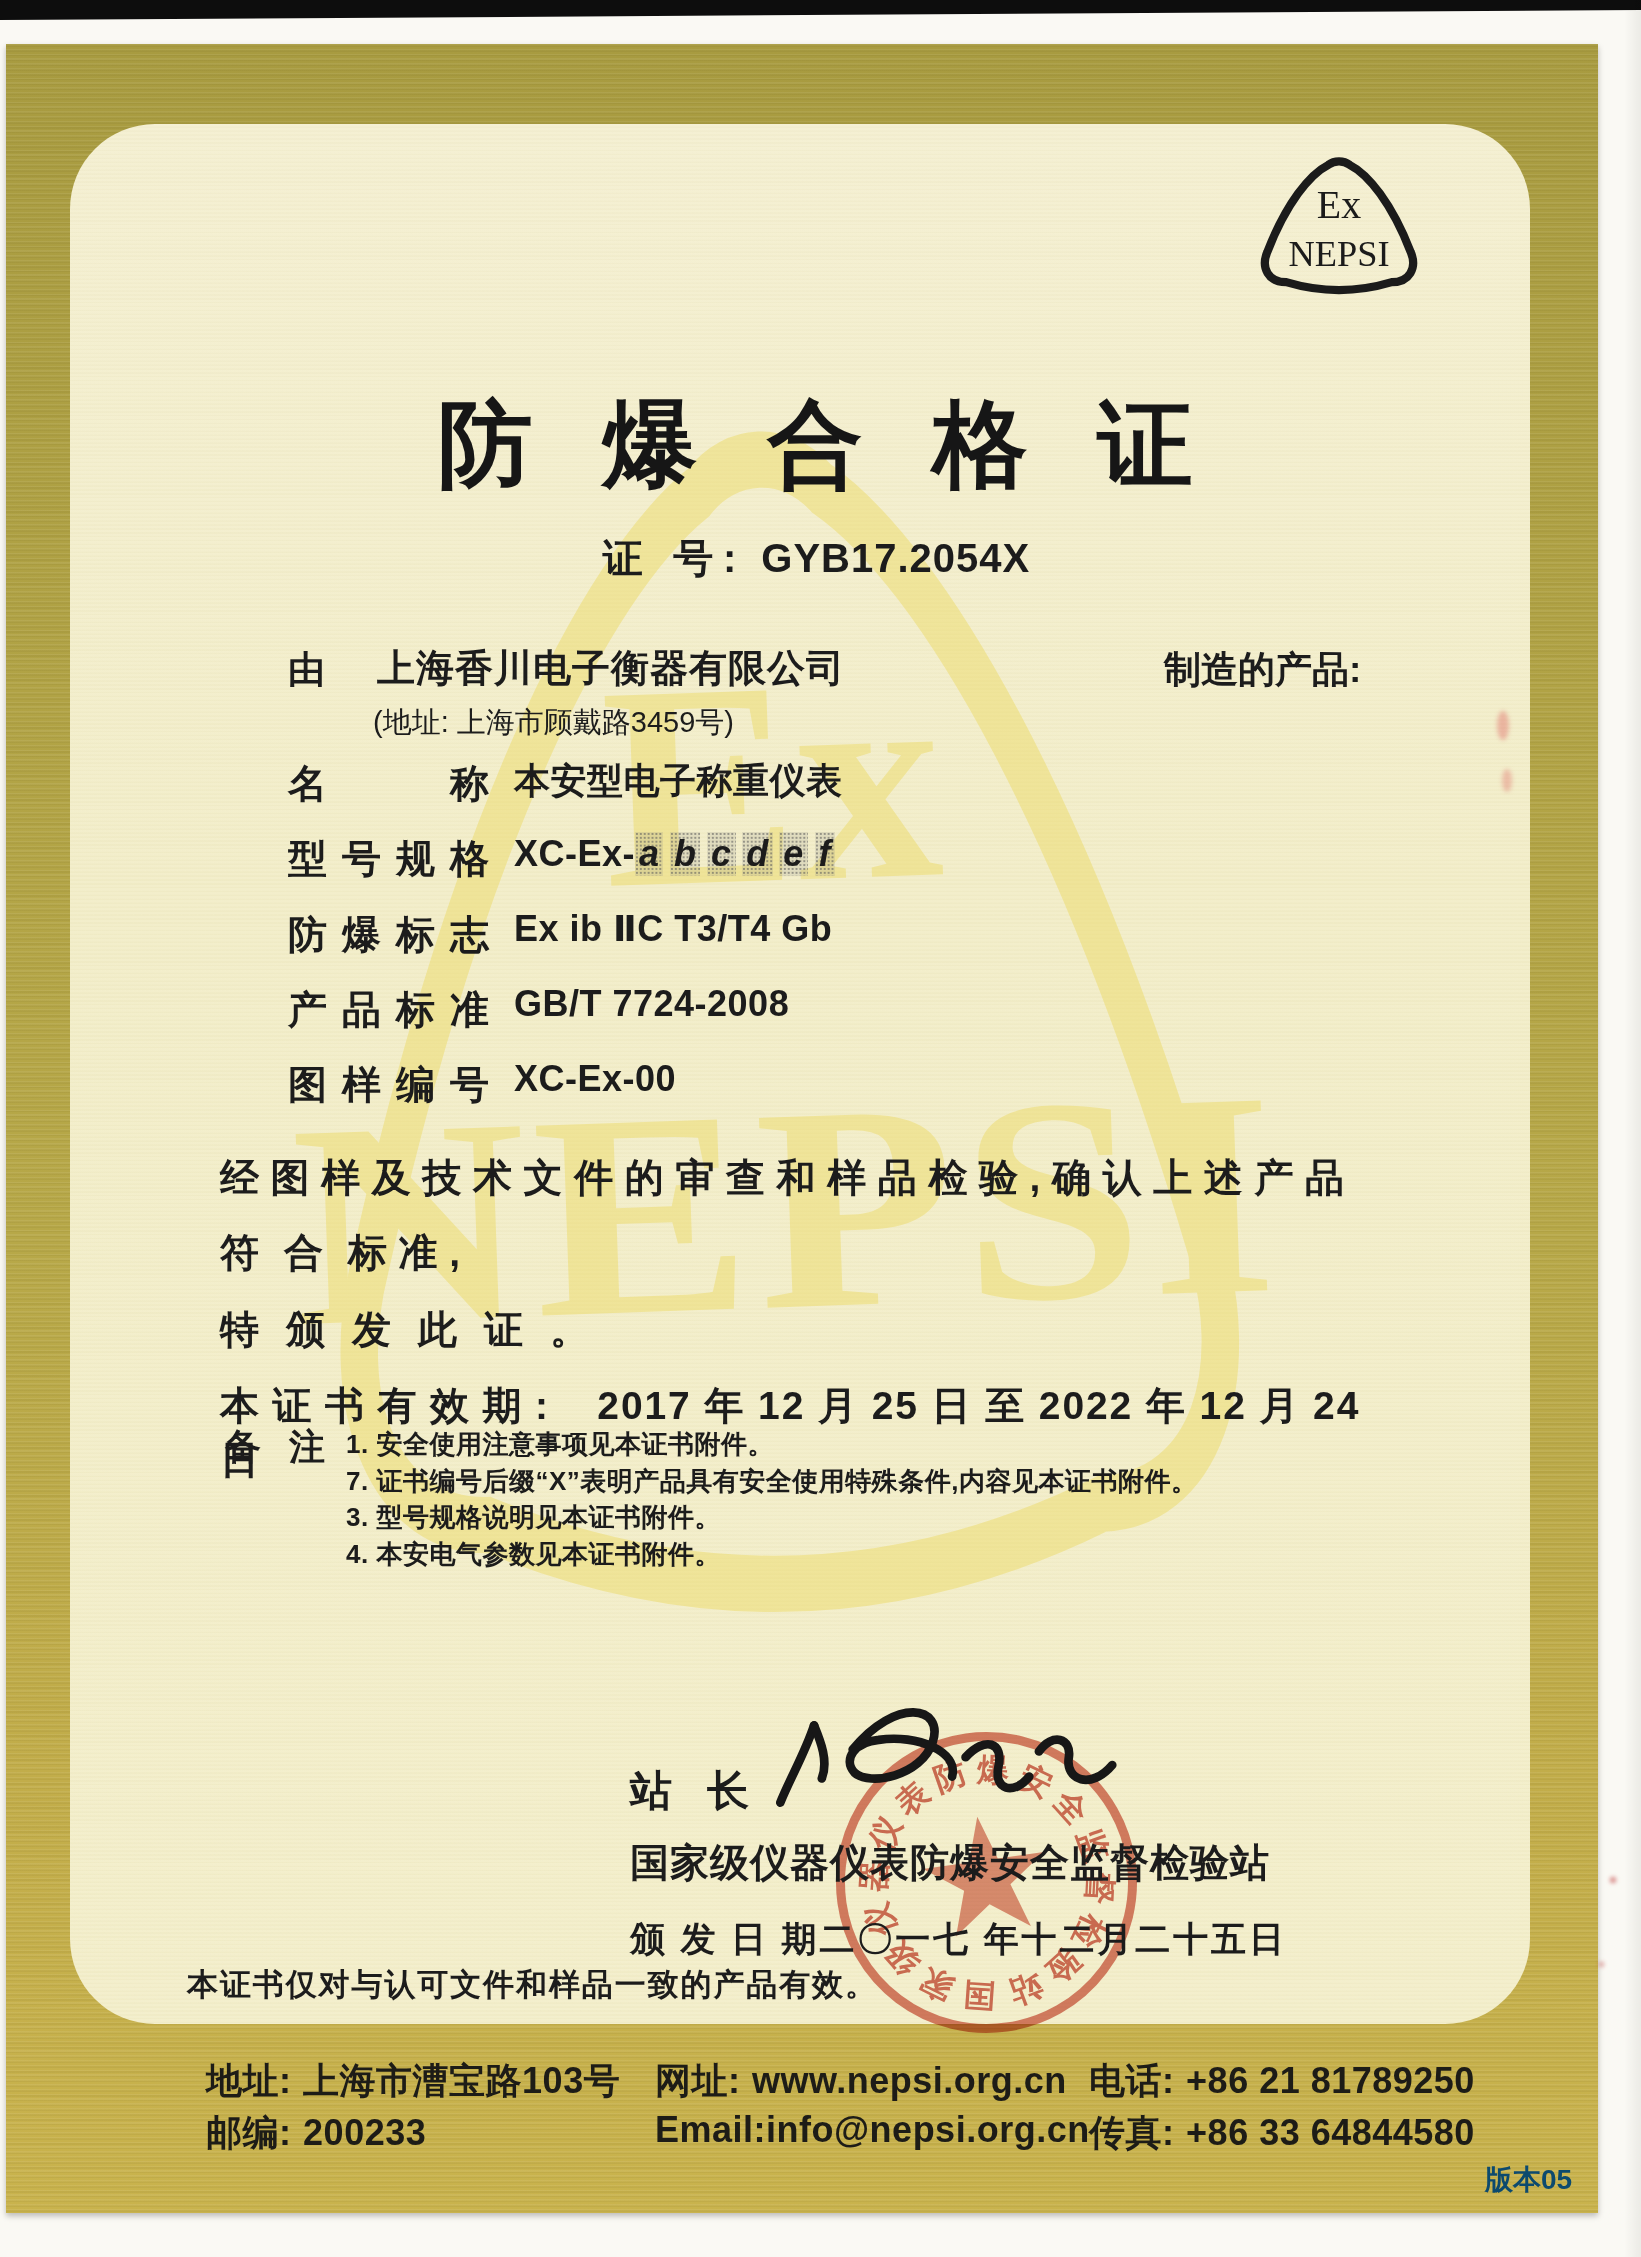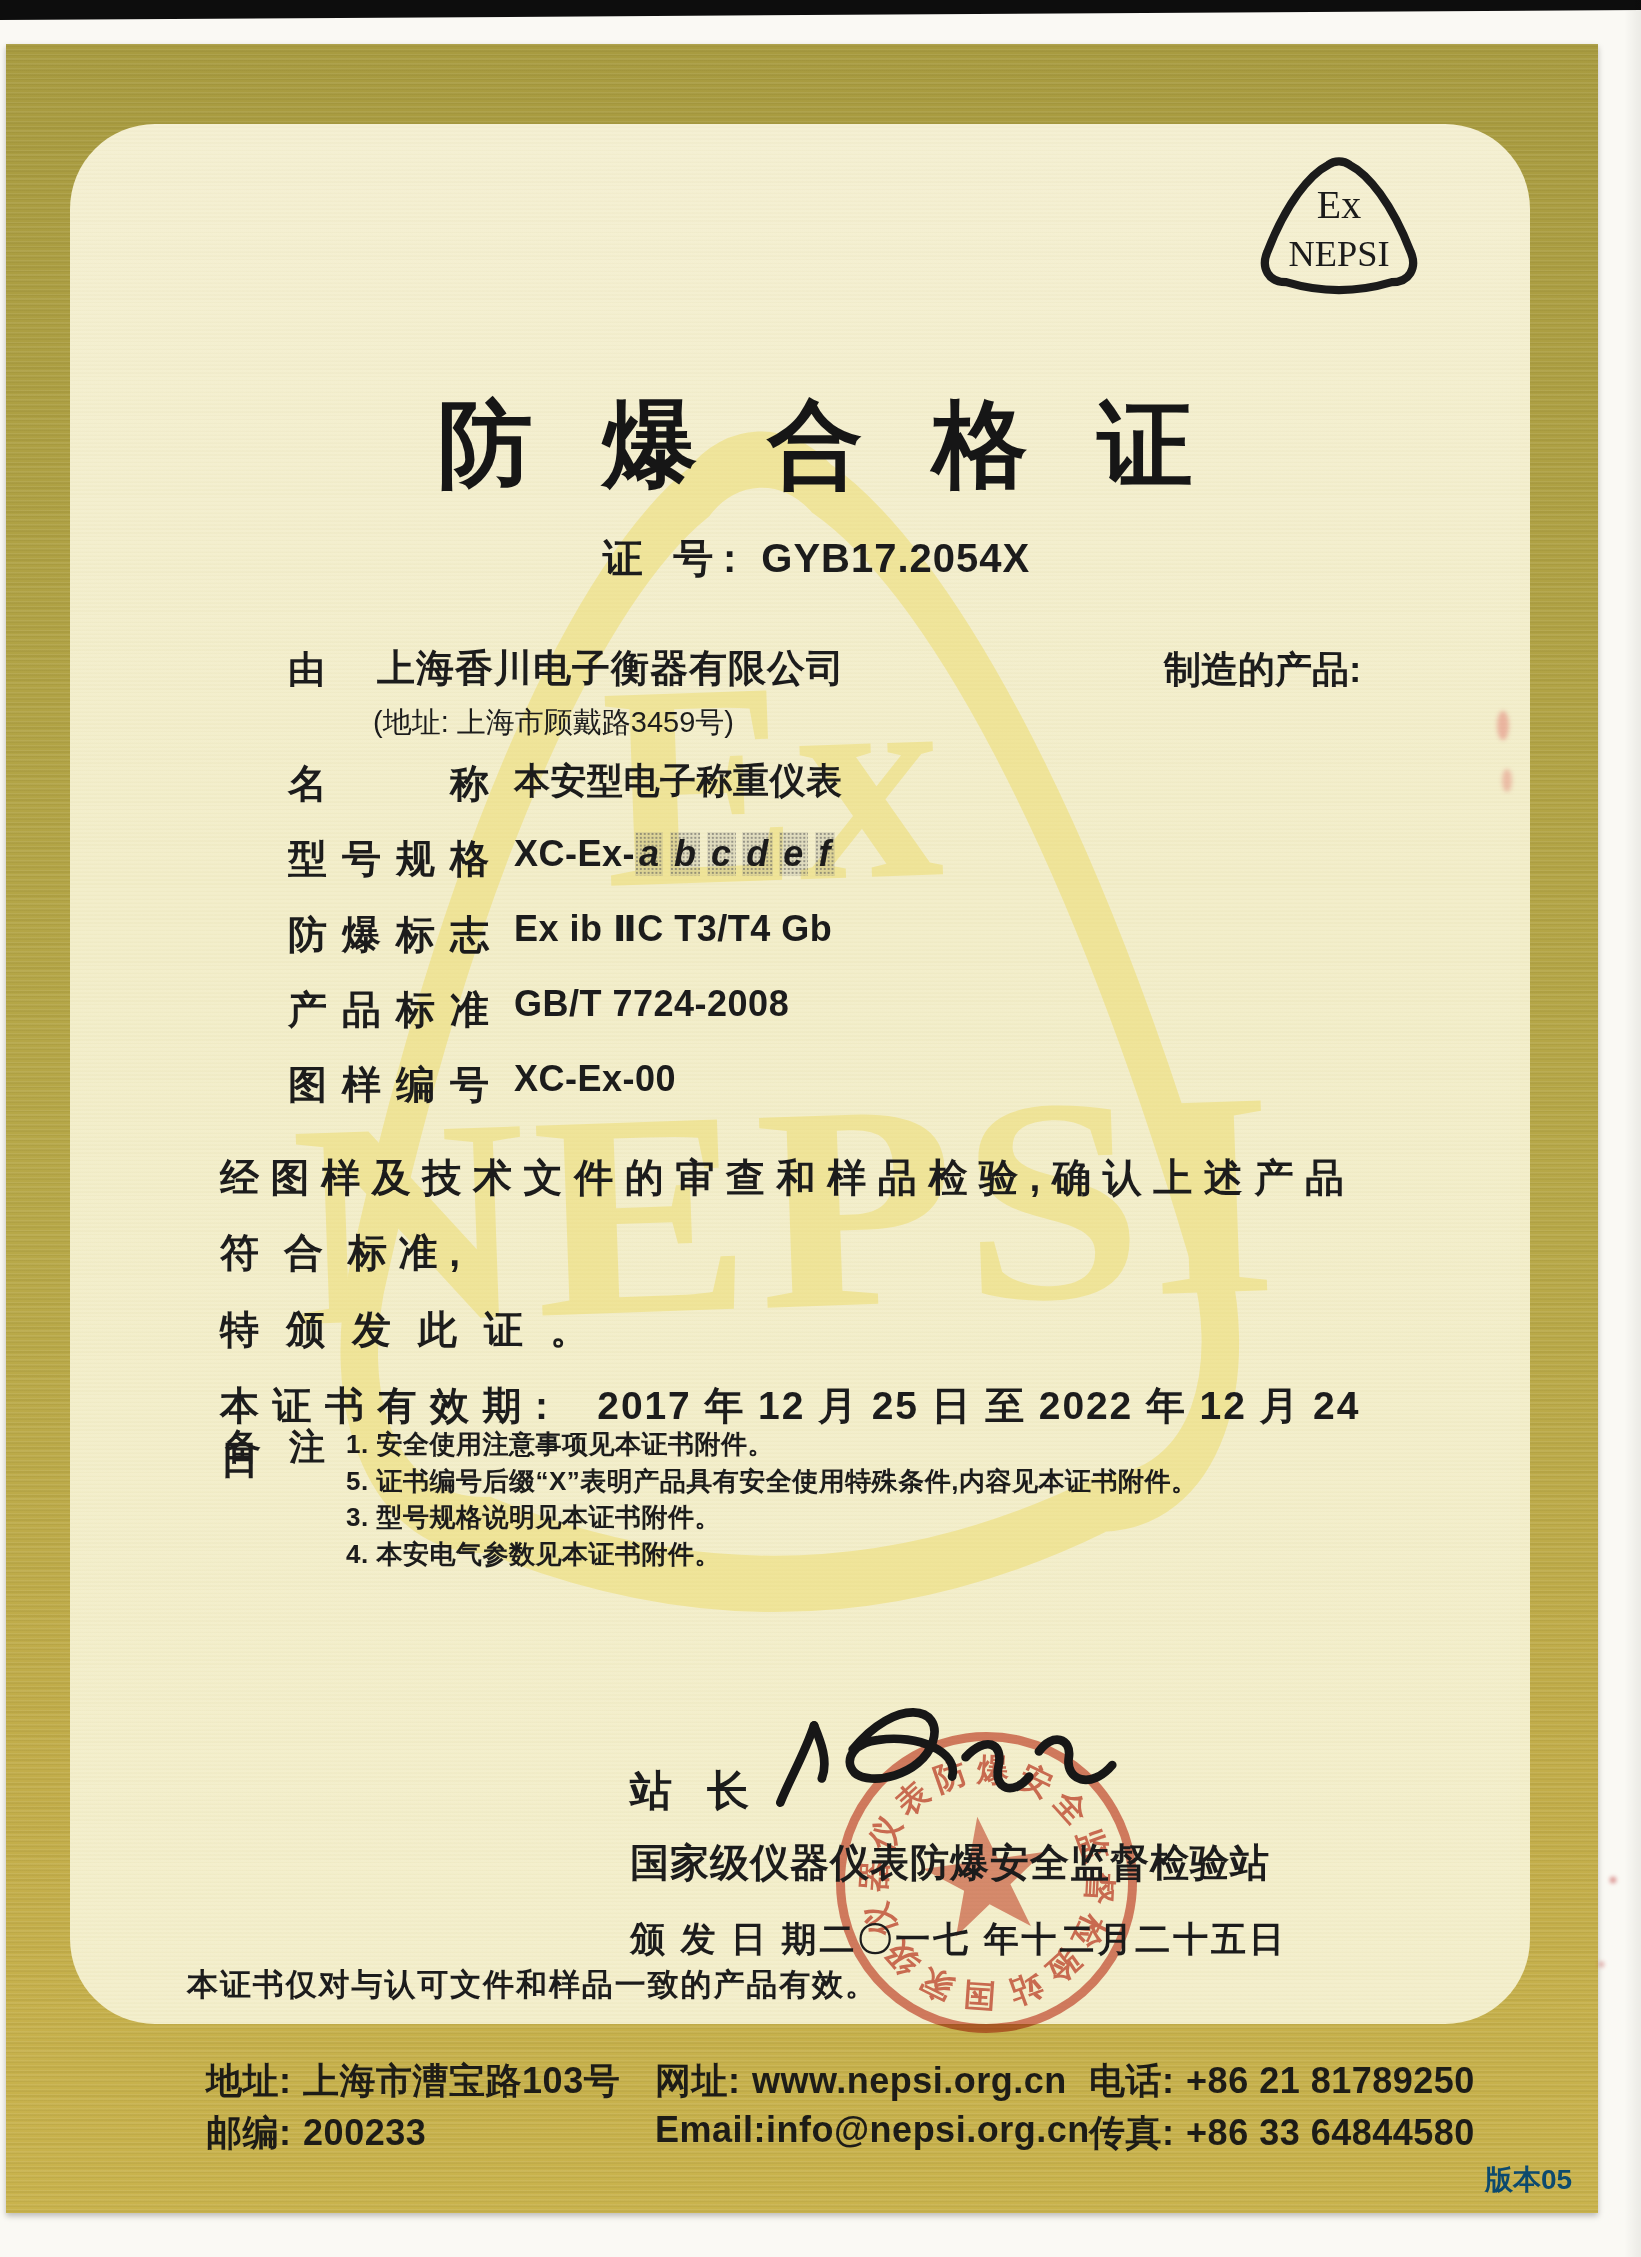--- a/index.html
+++ b/index.html
@@ -140,21 +140,21 @@
     <span style="letter-spacing:11.6px;">标准,</span>
   </div>
   <div class="stmt" style="top:1303px;letter-spacing:27px;">特颁发此证。</div>
   <div class="stmt" style="top:1379px;">
     <span style="letter-spacing:13.5px;">本证书有效期:</span>
     <span style="letter-spacing:1.9px;margin-left:25px;">2017 年 12 月 25 日 至 2022 年 12 月 24 日</span>
   </div>
 
   <span class="abs jlabel" style="left:225px;top:1423px;width:100px;font-size:36px;">备注</span>
   <div class="remark-item" style="top:1427px;">1. 安全使用注意事项见本证书附件。</div>
-  <div class="remark-item" style="top:1464px;">5. 证书编号后缀“X”表明产品具有安全使用特殊条件,内容见本证书附件。</div>
+  <div class="remark-item" style="top:1464px;">7. 证书编号后缀“X”表明产品具有安全使用特殊条件,内容见本证书附件。</div>
   <div class="remark-item" style="top:1500px;">3. 型号规格说明见本证书附件。</div>
   <div class="remark-item" style="top:1537px;">4. 本安电气参数见本证书附件。</div>
 
   <div class="seal">
     <div class="star">★</div>
     <div id="seal-ring">
         <span class="ring-char" style="transform: translate(-50%, -50%) rotate(-168deg) translateY(-112px);">国</span>
         <span class="ring-char" style="transform: translate(-50%, -50%) rotate(-145.6deg) translateY(-112px);">家</span>
         <span class="ring-char" style="transform: translate(-50%, -50%) rotate(-123.2deg) translateY(-112px);">级</span>
         <span class="ring-char" style="transform: translate(-50%, -50%) rotate(-100.8deg) translateY(-112px);">仪</span>

